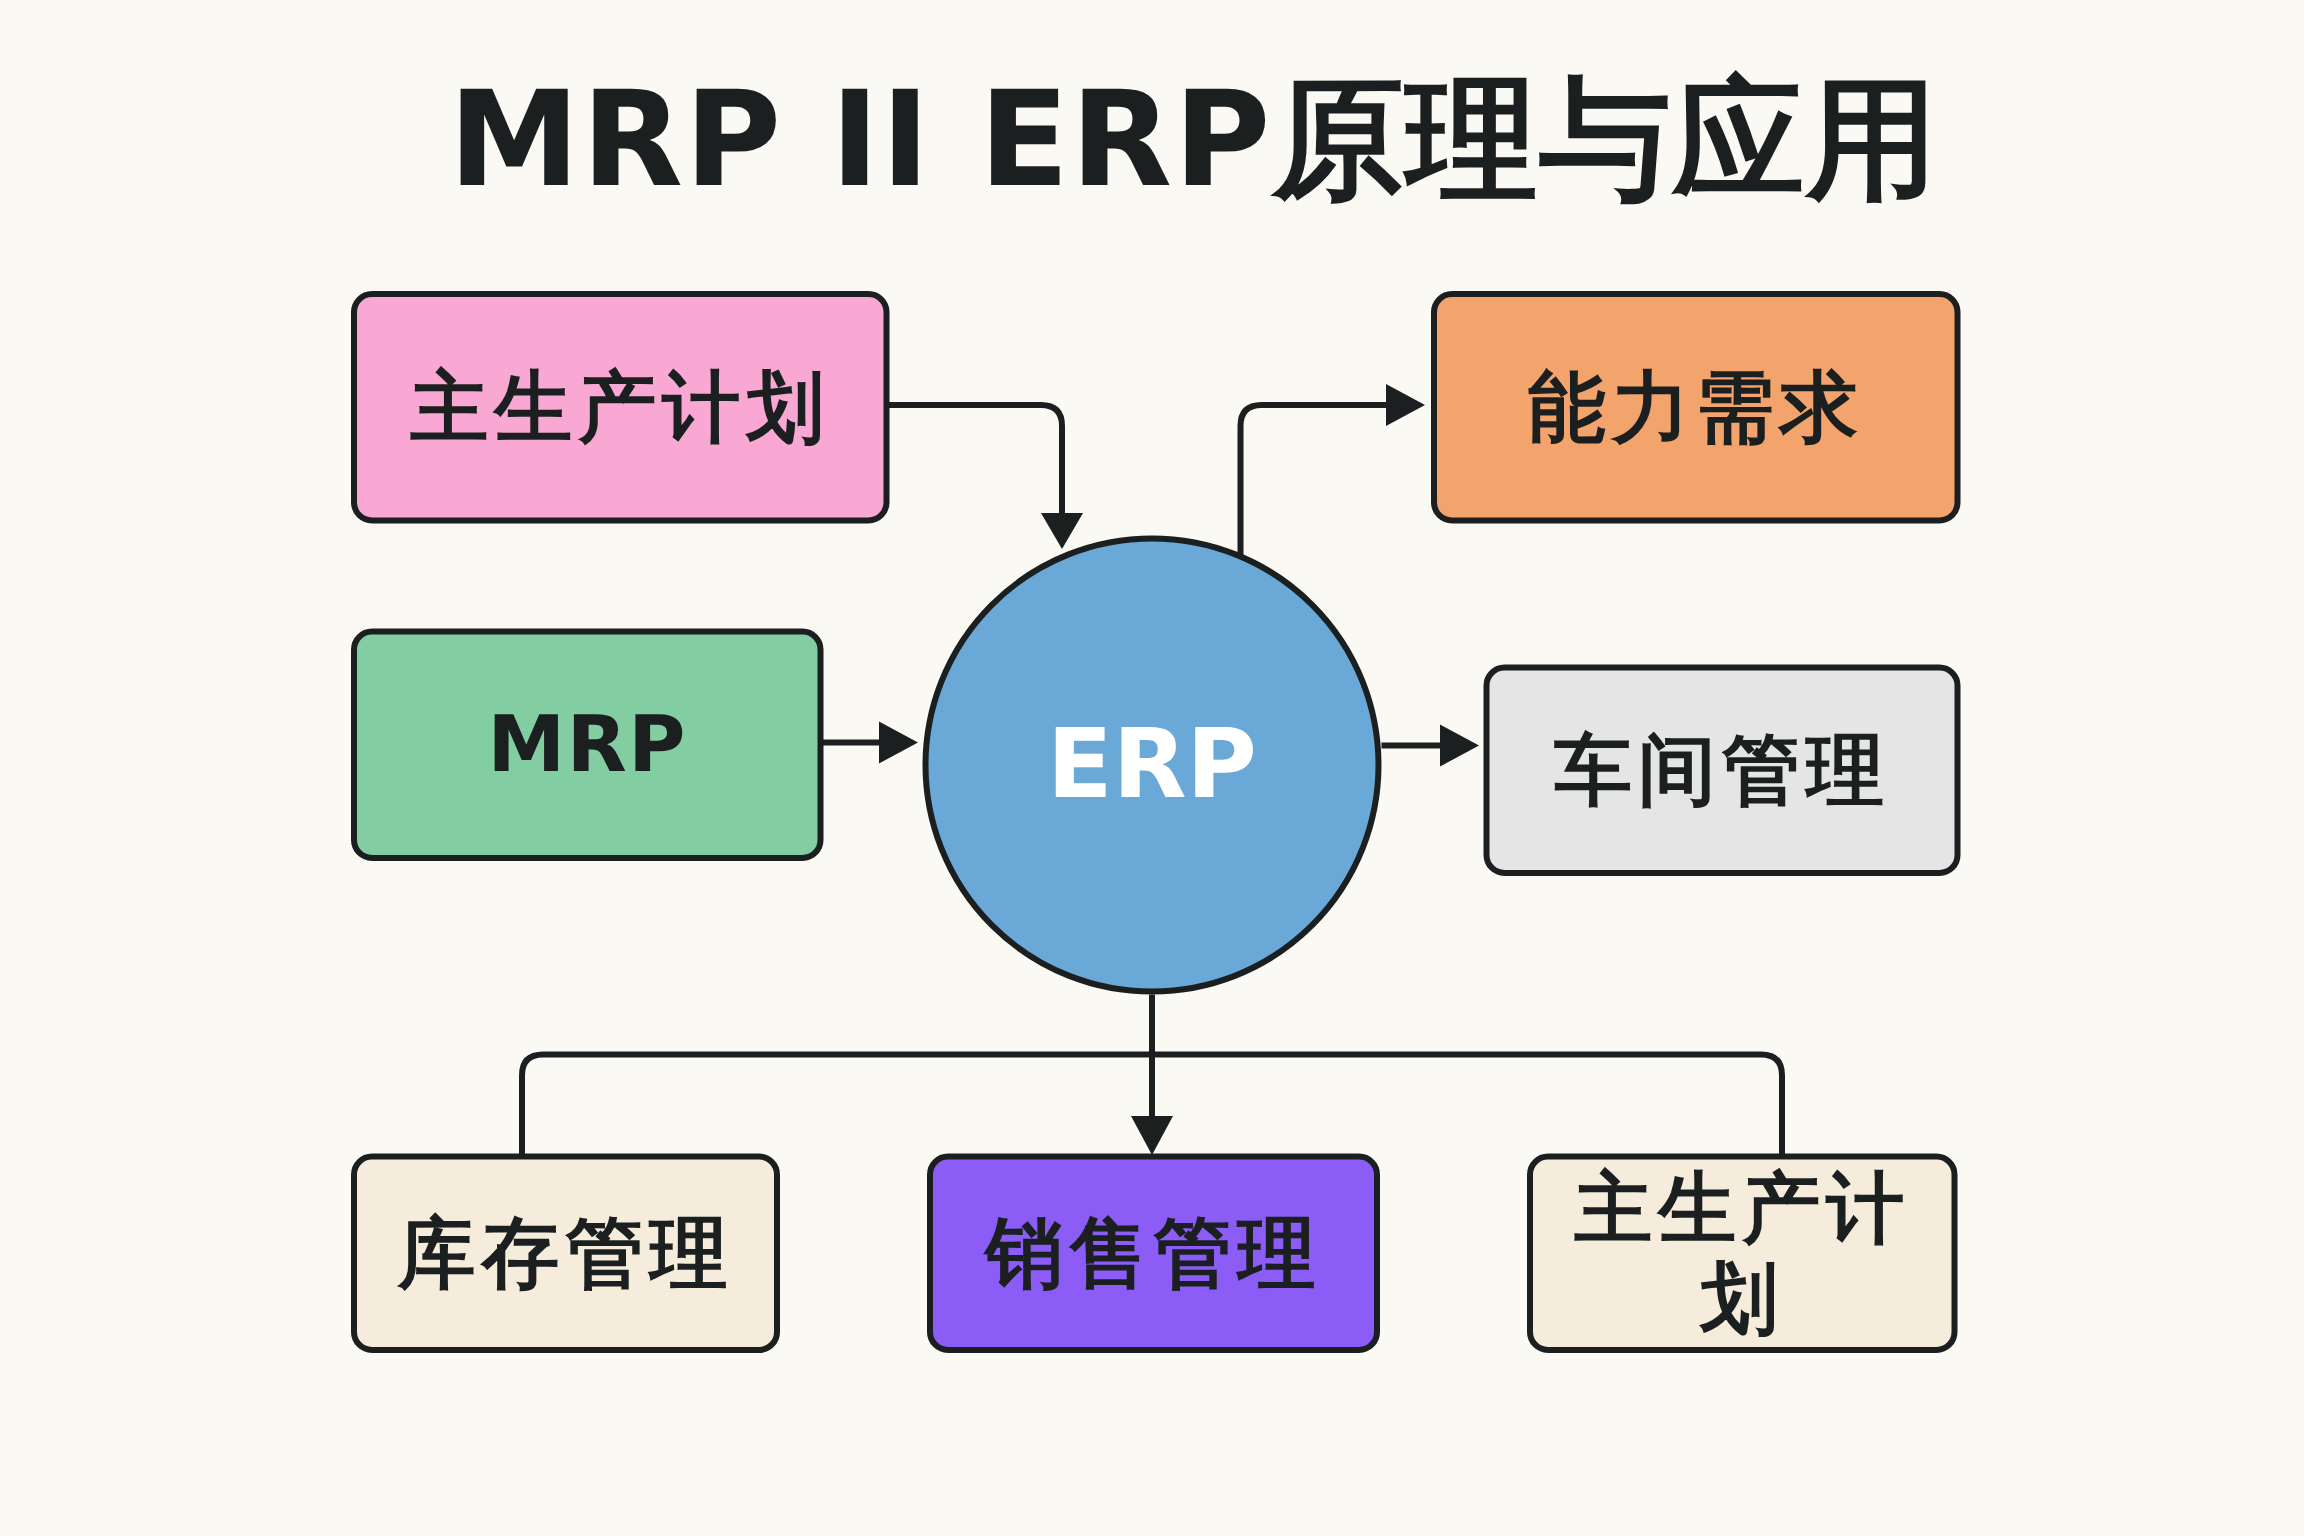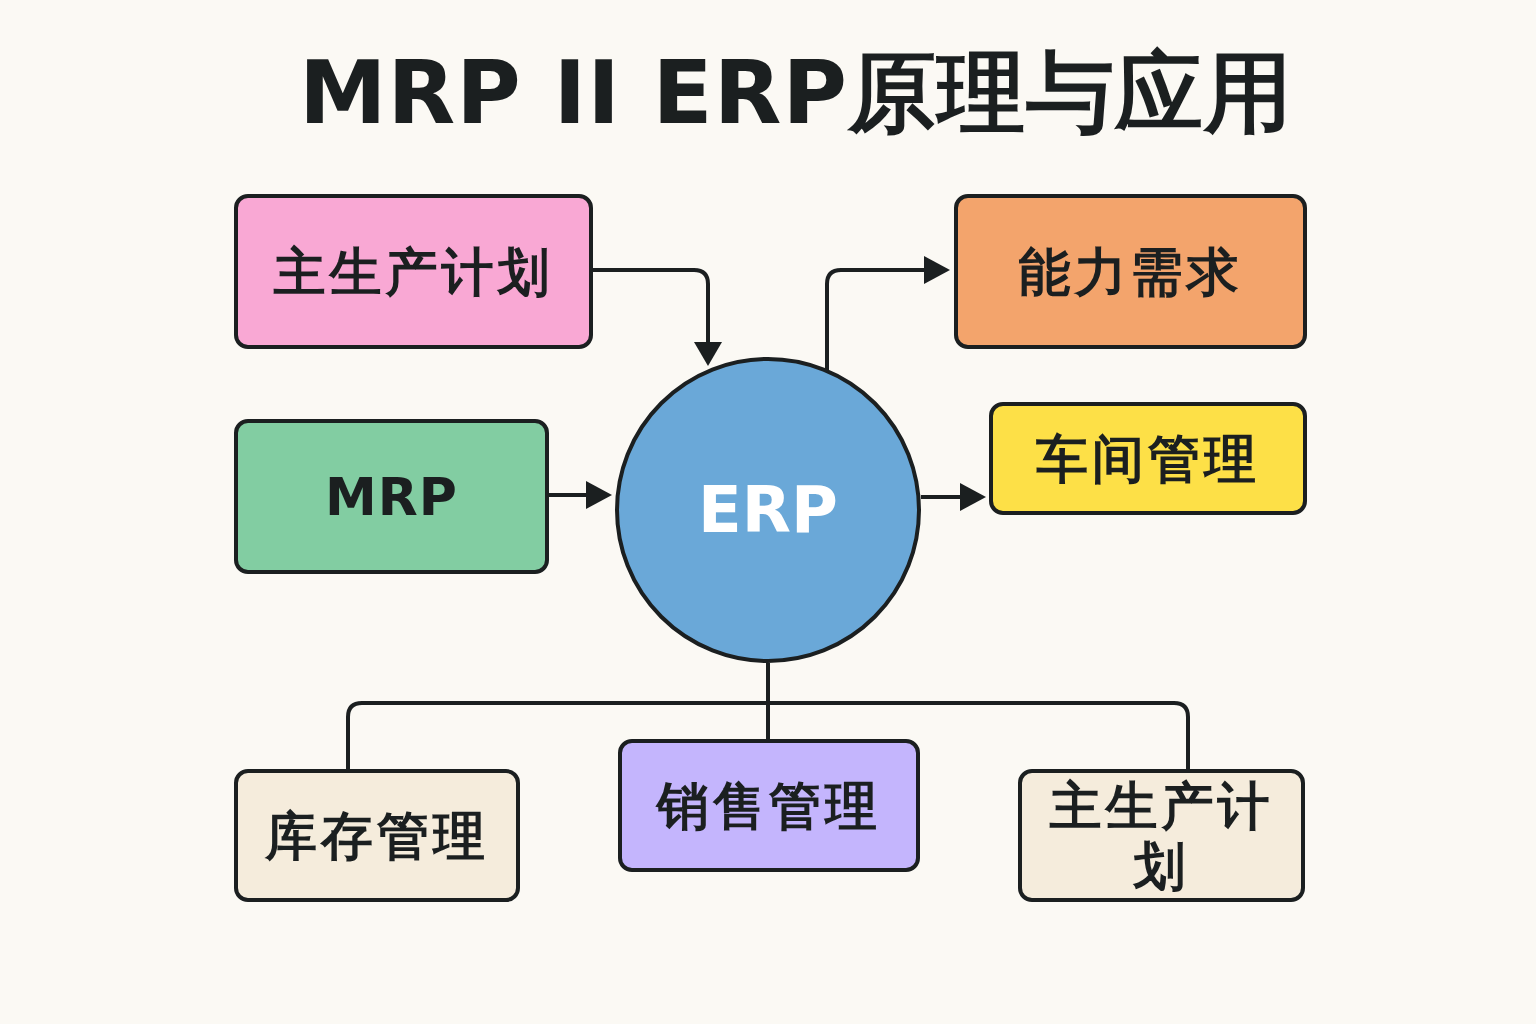--- a/index.html
+++ b/index.html
@@ -55,29 +55,29 @@
 
 <div class="box" style="left: 234px; top: 194px; width: 359px; height: 155px; background: #f9a8d4;" id="b-in0">
   <span>主生产计划</span>
 </div>
 <div class="box" style="left: 234px; top: 419px; width: 315px; height: 155px; letter-spacing: 1px; background: rgb(130, 205, 162);" id="b-in1">
   <span>MRP</span>
 </div>
 <div class="box" style="left: 954px; top: 194px; width: 353px; height: 155px; flex-direction: column; background: rgb(243, 164, 108); gap: 48px;" id="b-out0">
   <span>能力需求</span>
 </div>
-<div class="box" style="left: 989px; top: 402px; width: 318px; height: 113px; background: #fde047;" id="b-out1">
+<div class="box" style="left: 989px; top: 443px; width: 318px; height: 141px; background: #e5e5e5;" id="b-out1">
   <span>车间管理</span>
 </div>
 
 <div class="circle" id="center" style="background: rgb(106, 168, 216);">
   <span>ERP</span>
 </div>
 
 <div class="box" style="left: 234px; top: 769px; width: 286px; height: 133px; background: rgb(245, 236, 220);" id="b-m0">
   <span>库存管理</span>
 </div>
-<div class="box" style="left: 618px; top: 739px; width: 302px; height: 133px; background: #c4b5fd;" id="b-m1">
+<div class="box" style="left: 618px; top: 769px; width: 302px; height: 133px; background: #8b5cf6;" id="b-m1">
   <span>销售管理</span>
 </div>
 <div class="box" style="left: 1018px; top: 769px; width: 287px; height: 133px; background: rgb(245, 236, 220);" id="b-m2">
   <span>主生产计划</span>
 </div>
 
 </body></html>

